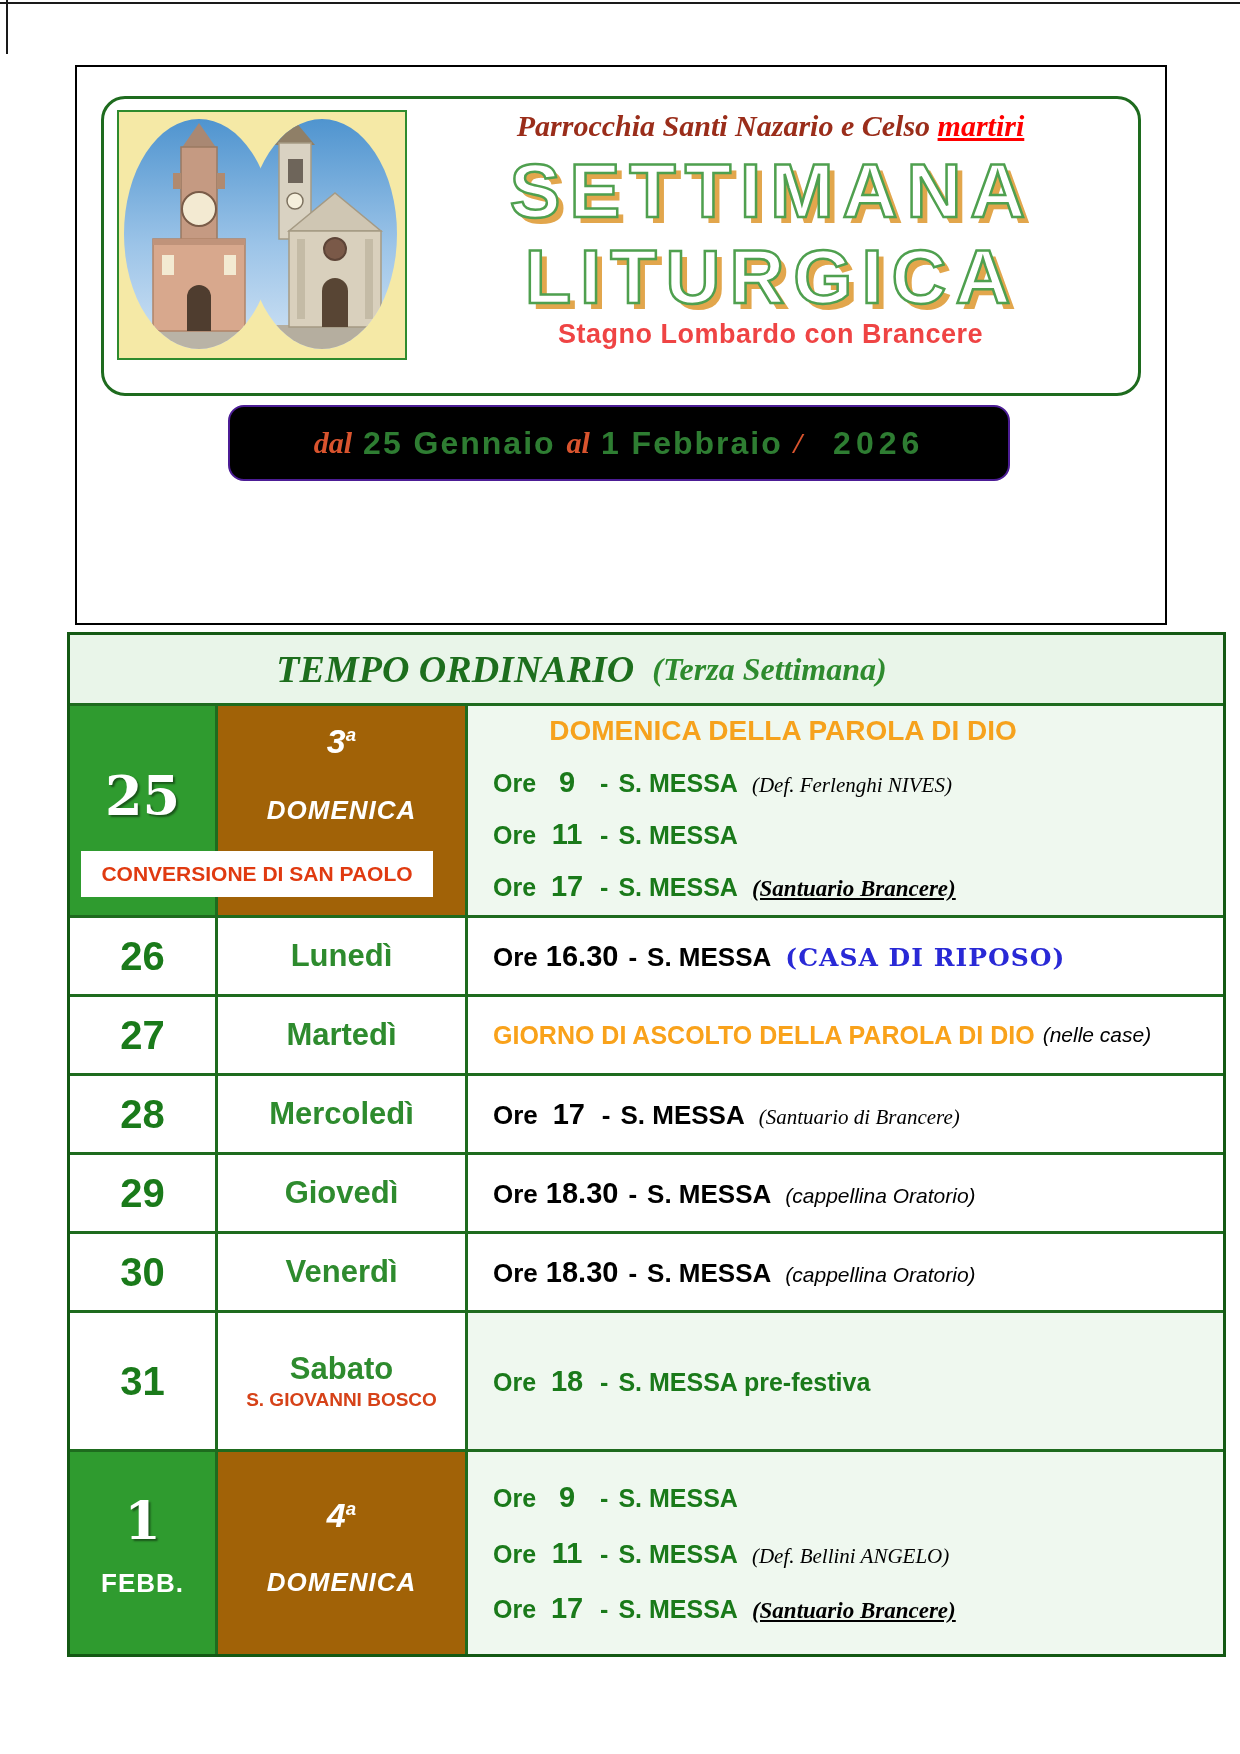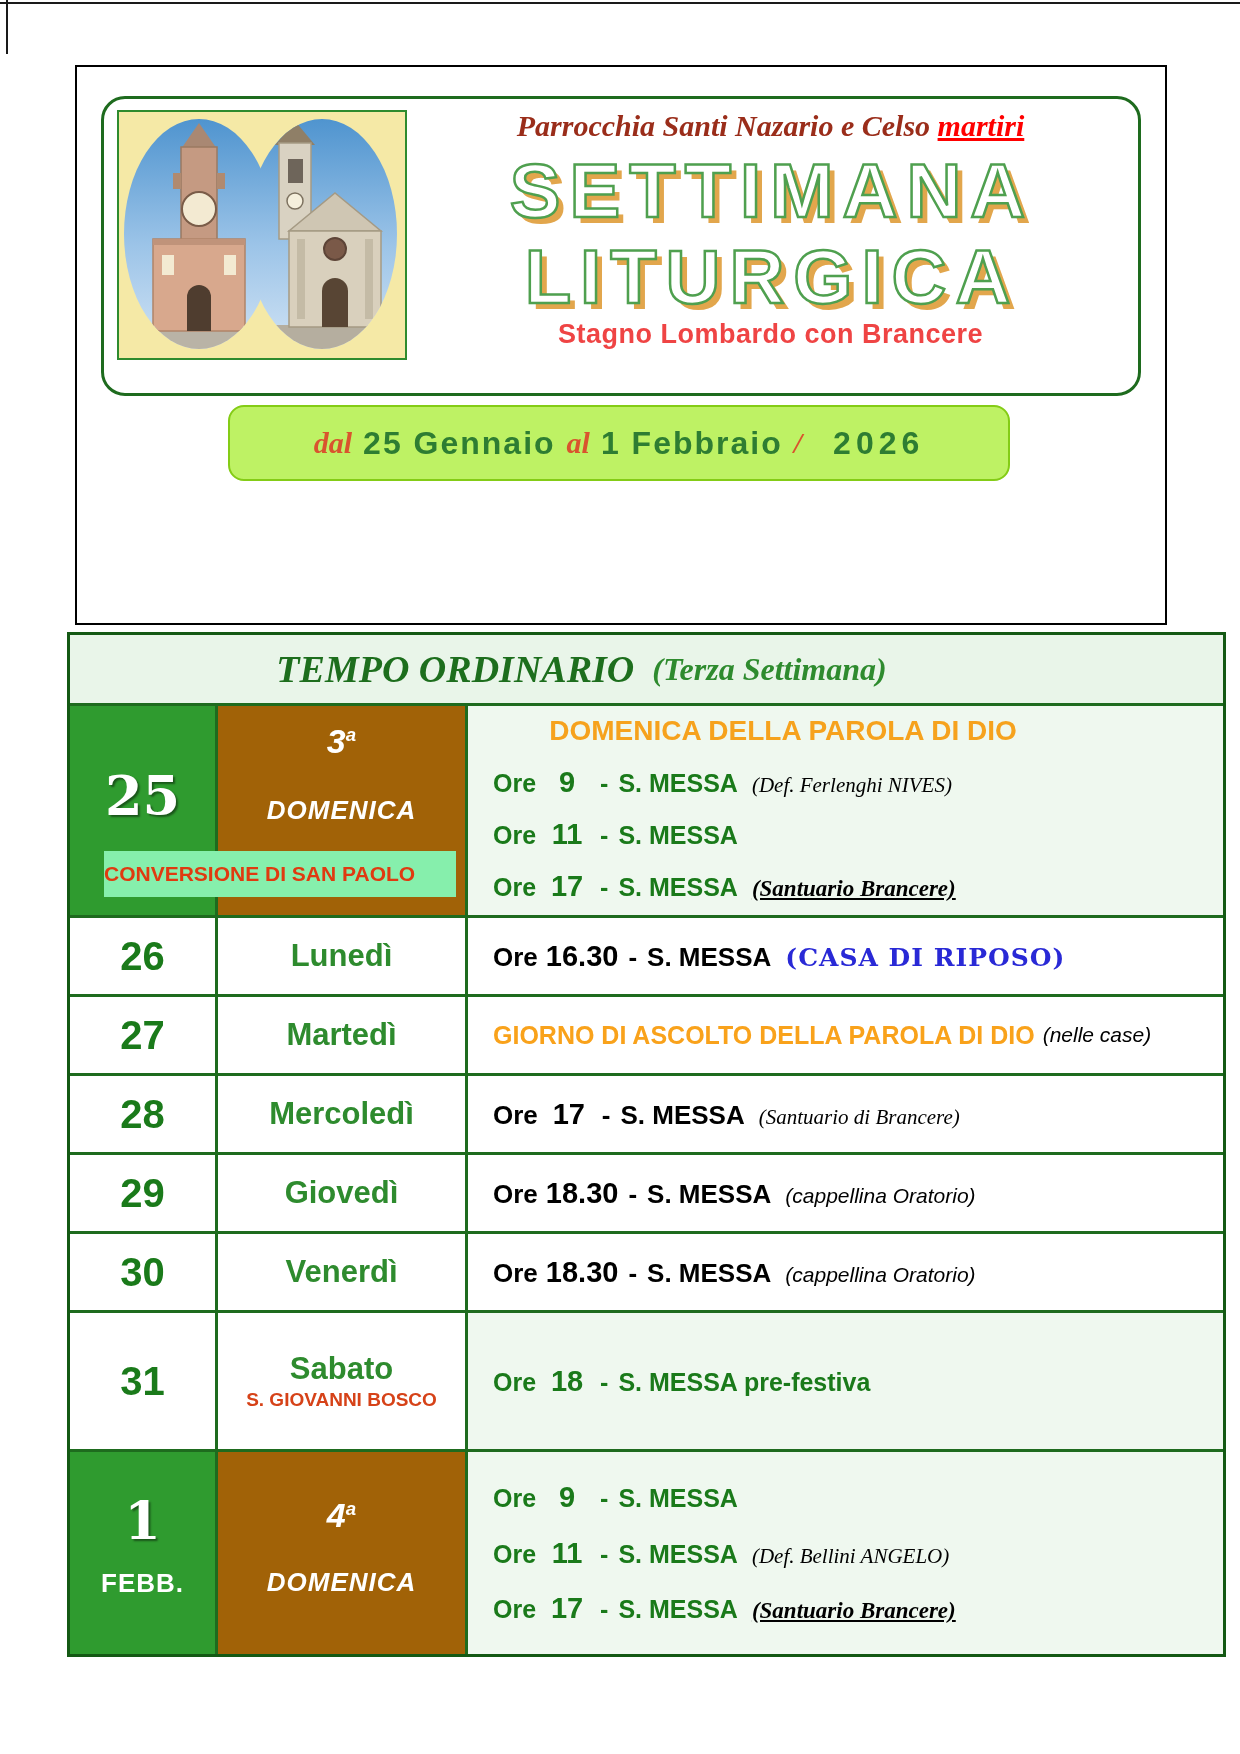--- a/index.html
+++ b/index.html
@@ -35,21 +35,21 @@
               color:#ffffff;-webkit-text-stroke:2.5px #4FA04F;
               text-shadow:6px 6px 0 #E2A64C;white-space:nowrap;}
   .title-1{top:52px;}
   .title-2{top:138px;}
 
   .header-subtitle{position:absolute;left:315px;right:16px;top:220px;text-align:center;
                    font-weight:bold;font-size:27px;color:#ef4444;letter-spacing:0.5px;}
 
   
   .date-banner{position:absolute;left:228px;top:405px;width:778px;height:72px;
-               background:#bef264;border:2px solid #84cc16;border-radius:16px;
+               background:#000000;border:2px solid #4c1d95;border-radius:16px;
                display:flex;align-items:center;justify-content:center;gap:11px;white-space:nowrap;}
   .banner-it{font-family:"Liberation Serif",serif;font-style:italic;font-weight:bold;
              font-size:30px;color:#D9542E;}
   .banner-green{font-weight:bold;font-size:32px;color:#2E7D32;letter-spacing:2px;}
   .banner-year{letter-spacing:5px;margin-left:30px;}
   .banner-slash{margin-right:-10px;}
 
   
   .liturgy-table{position:absolute;left:67px;top:632px;width:1159px;
                  border:3px solid #145914;background:#fff;box-sizing:border-box;
@@ -66,22 +66,22 @@
   .season-week{font-family:"Liberation Serif",serif;font-style:italic;font-weight:600;
                font-size:32px;color:#2E8B2E;}
 
   .date-cell{display:flex;align-items:center;justify-content:center;}
   .date-num{font-weight:bold;font-size:40px;color:#1A7A1A;}
 
   .sunday-c1{background:#2F9B2F;position:relative;z-index:4;align-items:flex-start;}
   .big-date{font-family:"DejaVu Serif",serif;font-weight:bold;font-size:54px;color:#fff;
             text-shadow:2px 2px 2px rgba(0,0,0,0.45);text-align:center;}
   .r25-date{padding-top:58px;}
-  .feast-box{position:absolute;left:34px;bottom:18px;width:352px;height:46px;background:#86efac;
-             display:flex;align-items:center;z-index:6;}
+  .feast-box{position:absolute;left:11px;bottom:18px;width:352px;height:46px;background:#ffffff;
+             display:flex;align-items:center;justify-content:center;z-index:6;}
   .feast-text{color:#E03A10;font-weight:bold;font-size:21px;white-space:nowrap;}
 
   .sunday-c2{background:#a16207;display:flex;flex-direction:column;align-items:center;color:#fff;}
   .r25-c2{padding-top:16px;gap:34px;}
   .ordinal{font-style:italic;font-weight:bold;font-size:34px;}
   .ordinal sup{font-size:0.55em;}
   .domenica{font-style:italic;font-weight:bold;font-size:26px;letter-spacing:1px;}
 
   .day-name-cell{display:flex;flex-direction:column;align-items:center;justify-content:center;}
   .day-name{font-weight:bold;font-size:31px;color:#2E8B2E;}

